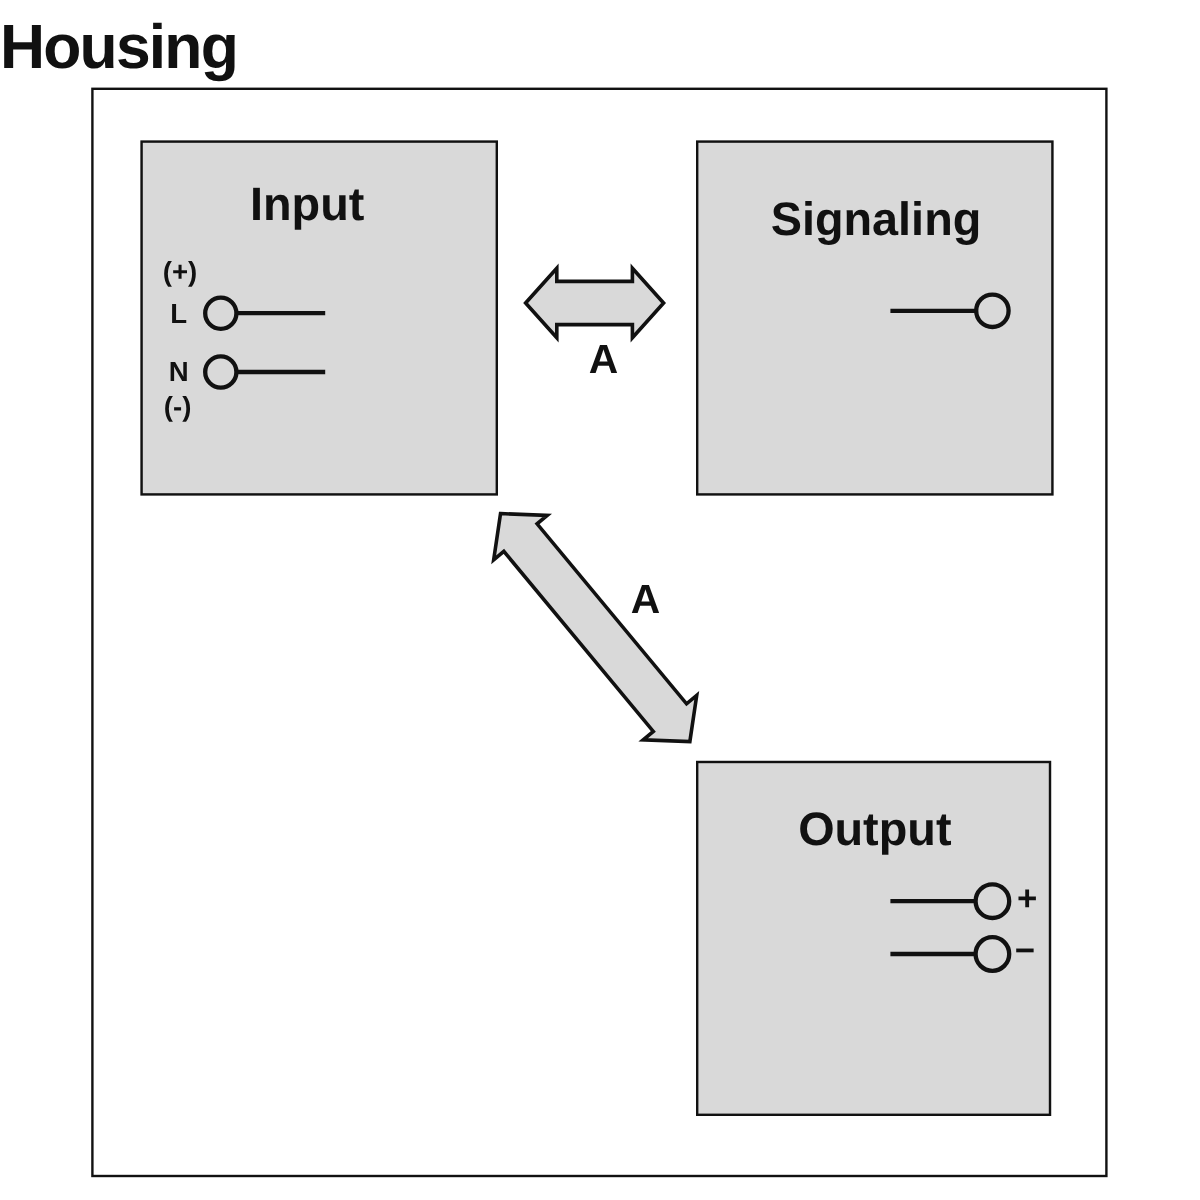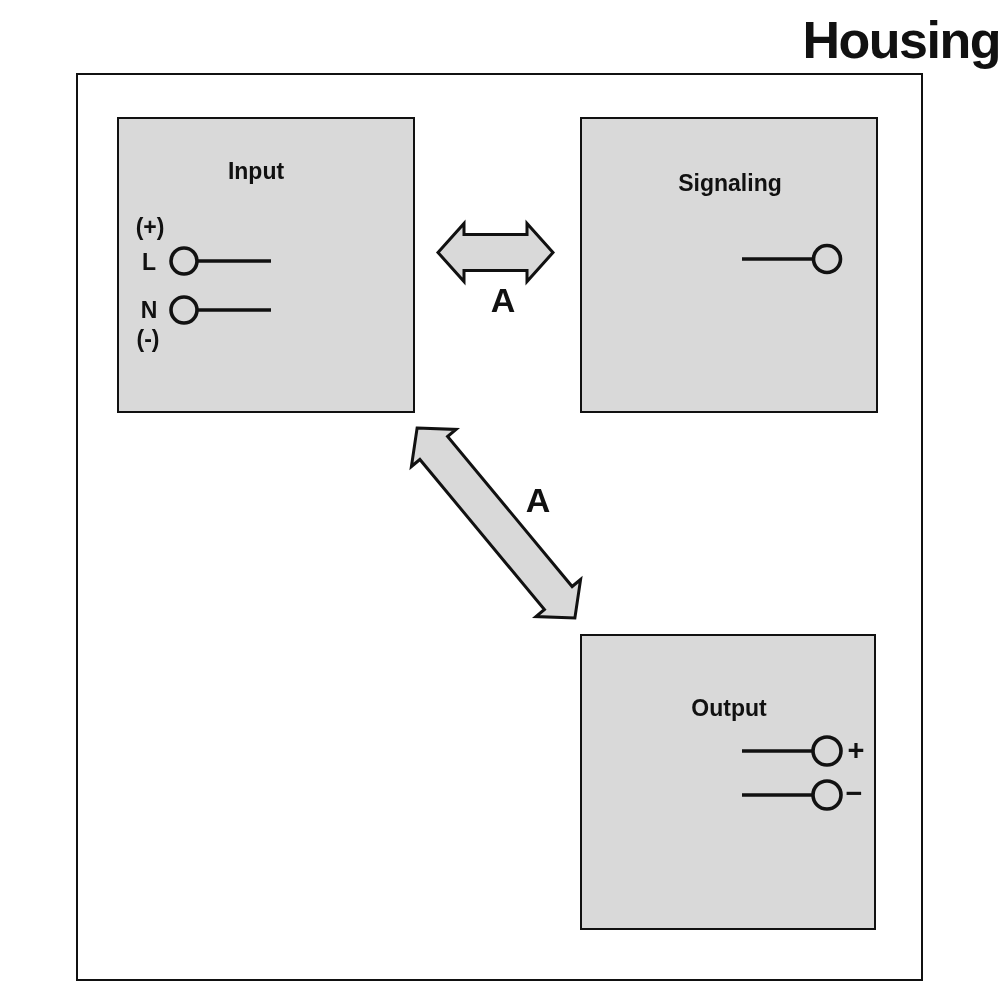--- a/index.html
+++ b/index.html
@@ -2,39 +2,39 @@
 <html><head>
 <meta charset="utf-8">
 <style>
   html,body{margin:0;padding:0;}
   body{
     width:1000px;height:1000px;position:relative;background:#ffffff;
     font-family:"Liberation Sans","DejaVu Sans",sans-serif;
     color:#111;overflow:hidden;
   }
   .page-title{
-    position:absolute;top:14px;left:0;right:0;text-align:right;
+    position:absolute;top:14px;left:0;right:0;text-align:left;
     font-size:52px;font-weight:bold;letter-spacing:-1.5px;line-height:1;
   }
   .housing{
     position:absolute;left:76px;top:73px;width:847px;height:908px;
     border:2.5px solid #111;box-sizing:border-box;background:#ffffff;
   }
   .block{
     position:absolute;border:2.5px solid #111;box-sizing:border-box;
     background:#d9d9d9;
   }
   .block-input{left:117px;top:117px;width:298px;height:296px;}
   .block-signaling{left:580px;top:117px;width:298px;height:296px;}
   .block-output{left:580px;top:634px;width:296px;height:296px;}
   .c{
     position:absolute;transform:translate(-50%,-50%);
     font-weight:bold;white-space:nowrap;line-height:1;
   }
-  .block-title{font-size:23px;text-align:right;}
+  .block-title{font-size:39px;text-align:right;}
   .term-label{font-size:23px;}
   .pm-label{font-size:29px;}
   .arrow-label{font-size:34px;}
   svg.overlay{position:absolute;left:0;top:0;width:1000px;height:1000px;}
   .shape{fill:#d9d9d9;stroke:#111;stroke-width:3;stroke-linejoin:miter;}
   .wire{stroke:#111;stroke-width:3.6;fill:none;}
   .pin{fill:#d9d9d9;stroke:#111;stroke-width:3.6;}
 </style>
 </head>
 <body>
@@ -74,21 +74,21 @@
 
   <polygon class="shape" transform="translate(495.5,252.5)" points="-57.5,0 -31.5,-29 -31.5,-18 31.5,-18 31.5,-29 57.5,0 31.5,29 31.5,18 -31.5,18 -31.5,29">
   </polygon>
 
   <polygon class="shape" transform="translate(496,523) rotate(50.3)" points="-123.5,0 -97.5,-29 -97.5,-18 97.5,-18 97.5,-29 123.5,0 97.5,29 97.5,18 -97.5,18 -97.5,29">
   </polygon>
 </svg>
 
 <div class="c block-title" style="left:256px;top:171px;">Input</div>
 <div class="c block-title" style="left:730px;top:183px;">Signaling</div>
-<div class="c block-title" style="left:729px;top:692px;margin-top:16px;">Output</div>
+<div class="c block-title" style="left:729px;top:692px;">Output</div>
 
 <div class="c term-label" style="left:150px;top:227px;">(+)</div>
 <div class="c term-label" style="left:149px;top:262px;">L</div>
 <div class="c term-label" style="left:149px;top:310px;">N</div>
 <div class="c term-label" style="left:148px;top:339px;">(-)</div>
 
 <div class="c pm-label" style="left:856px;top:750px;">+</div>
 <div class="c pm-label" style="left:854px;top:793px;">−</div>
 
 <div class="c arrow-label" style="left:503px;top:300px;">A</div>

